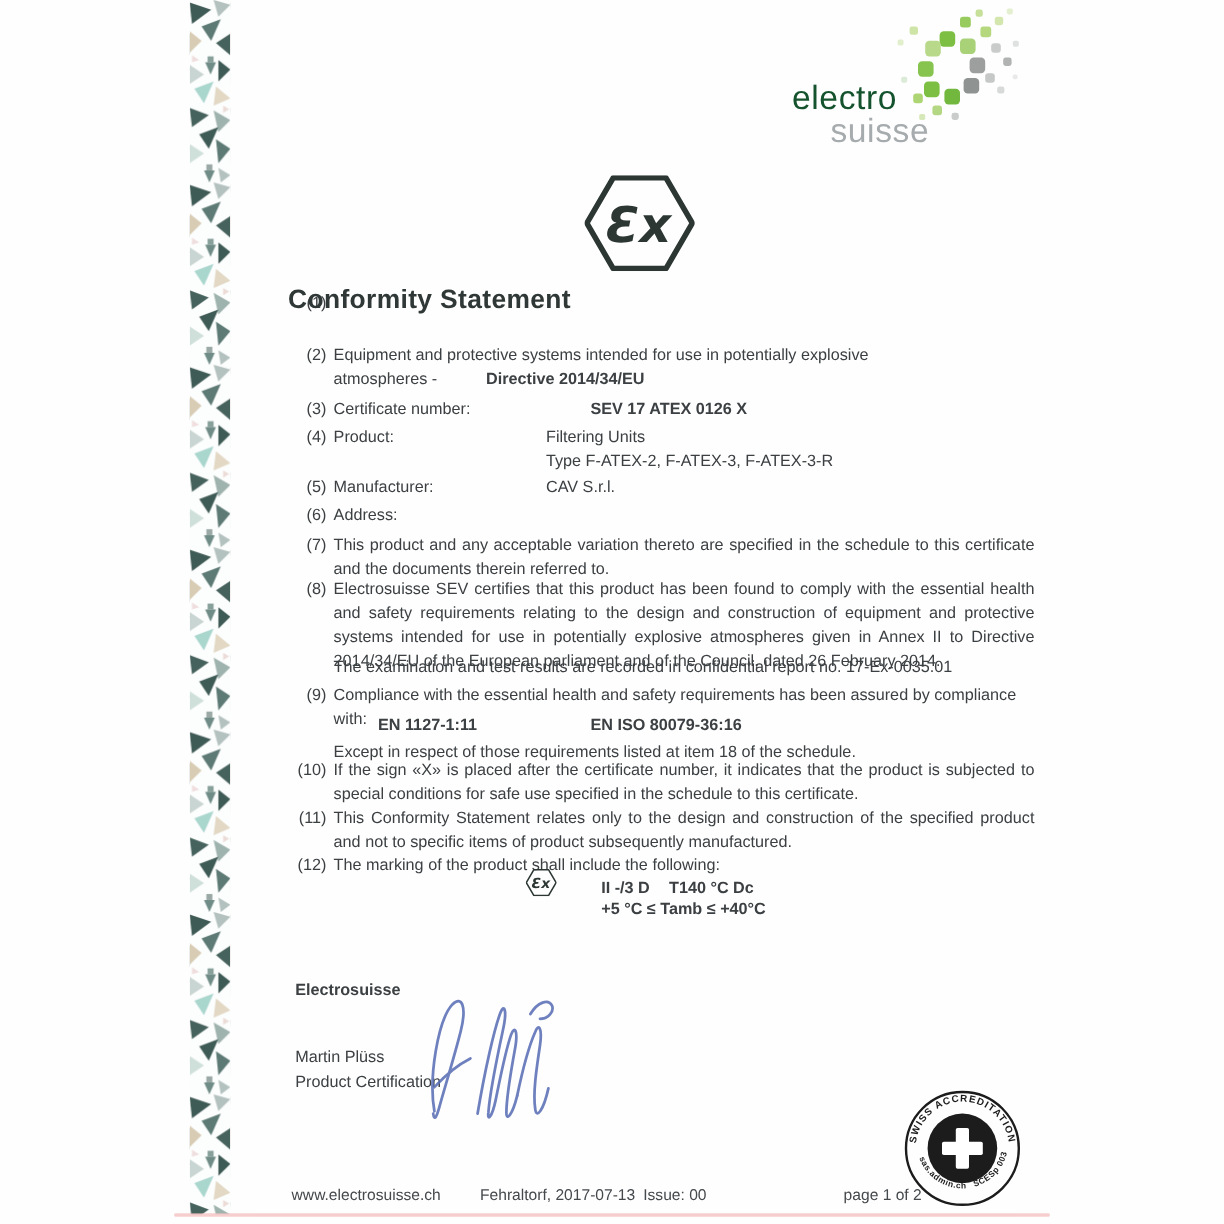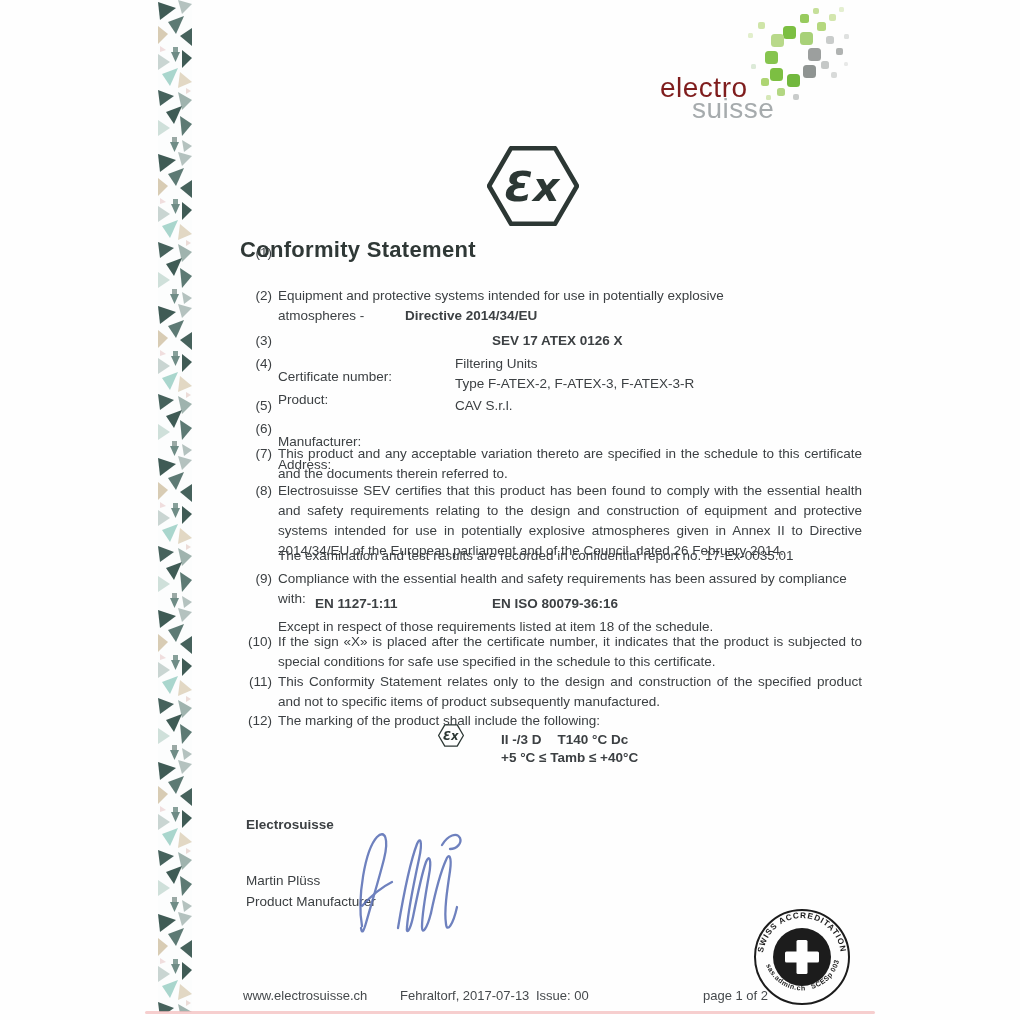--- a/index.html
+++ b/index.html
@@ -5,26 +5,26 @@
   html,body{margin:0;padding:0;}
   body{
     width:1020px;height:1020px;position:relative;overflow:hidden;
     background:#fefefe;
     font-family:"Liberation Sans", sans-serif;
     color:#3c4043;font-size:13.5px;line-height:20px;
   }
   .abs{position:absolute;}
   .row{position:absolute;left:244px;display:flex;}
   .num{width:28px;text-align:right;margin-right:6px;flex:none;}
-  .lbl{width:177px;flex:none;margin-top:36px;}
+  .lbl{width:177px;flex:none;}
   .txt{width:584px;}
   .just{text-align:justify;}
   .b{font-weight:bold;padding-left:37px;}
   .title{left:240px;width:620px;font-size:22px;font-weight:bold;color:#2f3836;letter-spacing:.3px;}
-  .logo-word1{left:660px;top:72px;font-size:28px;color:#7f1d1d;letter-spacing:.5px;margin-top:6px;}
+  .logo-word1{left:660px;top:72px;font-size:28px;color:#14532d;letter-spacing:.5px;}
   .logo-word2{left:676px;top:99px;font-size:28px;color:#a6abad;letter-spacing:.5px;margin-left:16px;}
   .footer{top:986px;font-size:13px;color:#45494c;}
   .sig-company{left:246px;top:815px;font-weight:bold;}
   .sig-name{left:246px;top:871px;}
   .sig-role{left:246px;top:892px;}
   .pink-line{left:145px;top:1011px;width:730px;height:3px;background:#f3bdbd;opacity:.75;border-radius:2px;}
   svg{display:block;}
 </style>
 </head>
 <body>
@@ -172,21 +172,21 @@
   <span class="txt">The marking of the product shall include the following:</span>
 </div>
 <svg class="abs" style="left:438px;top:724px" width="26" height="23">
   <use href="#exhex" width="26" height="23"></use>
 </svg>
 <div class="abs b" style="left:464px;top:730px"><span style="margin-right:16px">II -/3 D</span><span>T140 °C Dc</span></div>
 <div class="abs b" style="left:464px;top:748px">+5 °C ≤ Tamb ≤ +40°C</div>
 
 <div class="abs sig-company">Electrosuisse</div>
 <div class="abs sig-name">Martin Plüss</div>
-<div class="abs sig-role">Product Manufacturer</div>
+<div class="abs sig-role">Product Certification</div>
 <svg class="abs" style="left:352px;top:826px" width="125" height="118" viewBox="0 0 125 118">
   <g fill="none" stroke="#5b70b6" stroke-width="2.3" stroke-linecap="round" opacity="0.88">
     <path d="M10 100 C 5 72, 13 24, 25 11 C 33 3, 37 13, 32 33 C 27 53, 19 79, 14 97 C 12 104, 10 109, 9 102"></path>
     <path d="M10 80 C 19 70, 30 61, 40 56"></path>
     <path d="M46 102 C 52 66, 60 31, 65 18 C 68 10, 71 15, 67 33 C 61 61, 56 87, 55 101 C 54 109, 58 105, 61 91 C 65 71, 70 47, 74 36 C 77 28, 80 33, 77 49 C 73 71, 70 91, 70 101 C 70 109, 75 103, 79 87"></path>
     <path d="M79 87 C 84 63, 90 43, 94 34 C 97 26, 100 31, 98 45 C 95 65, 92 85, 94 98 C 95 107, 101 99, 105 81"></path>
     <path d="M90 19 C 96 9, 105 6, 108 12 C 110 17, 105 23, 98 23"></path>
   </g>
 </svg>
 

